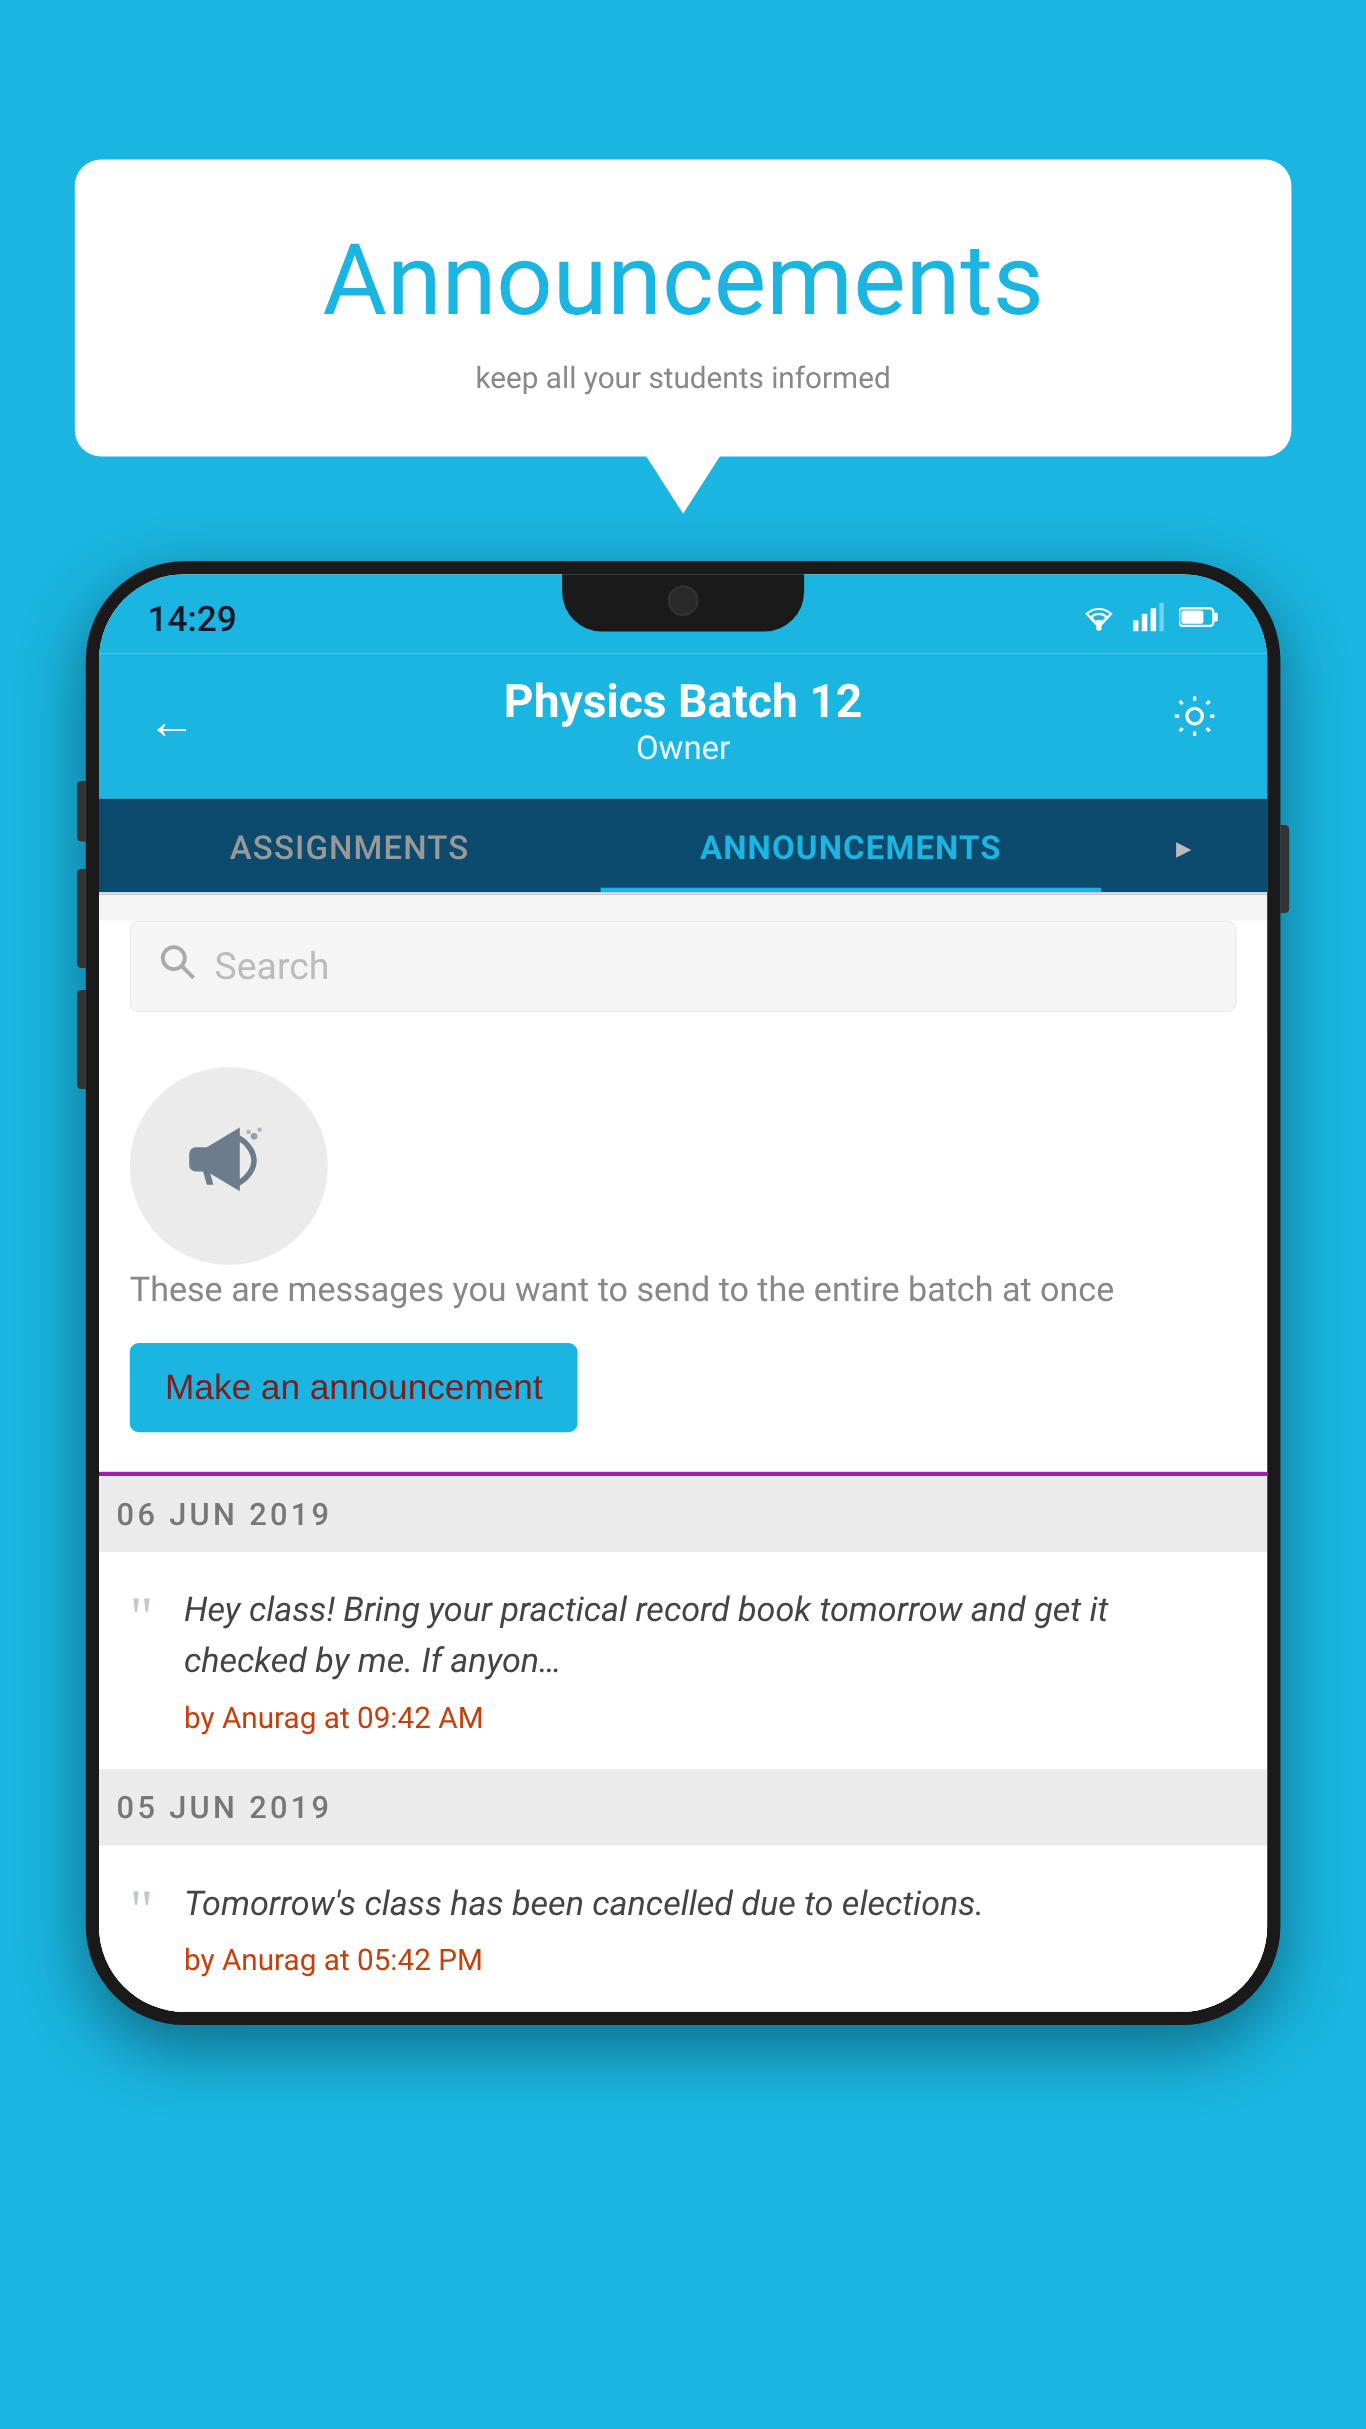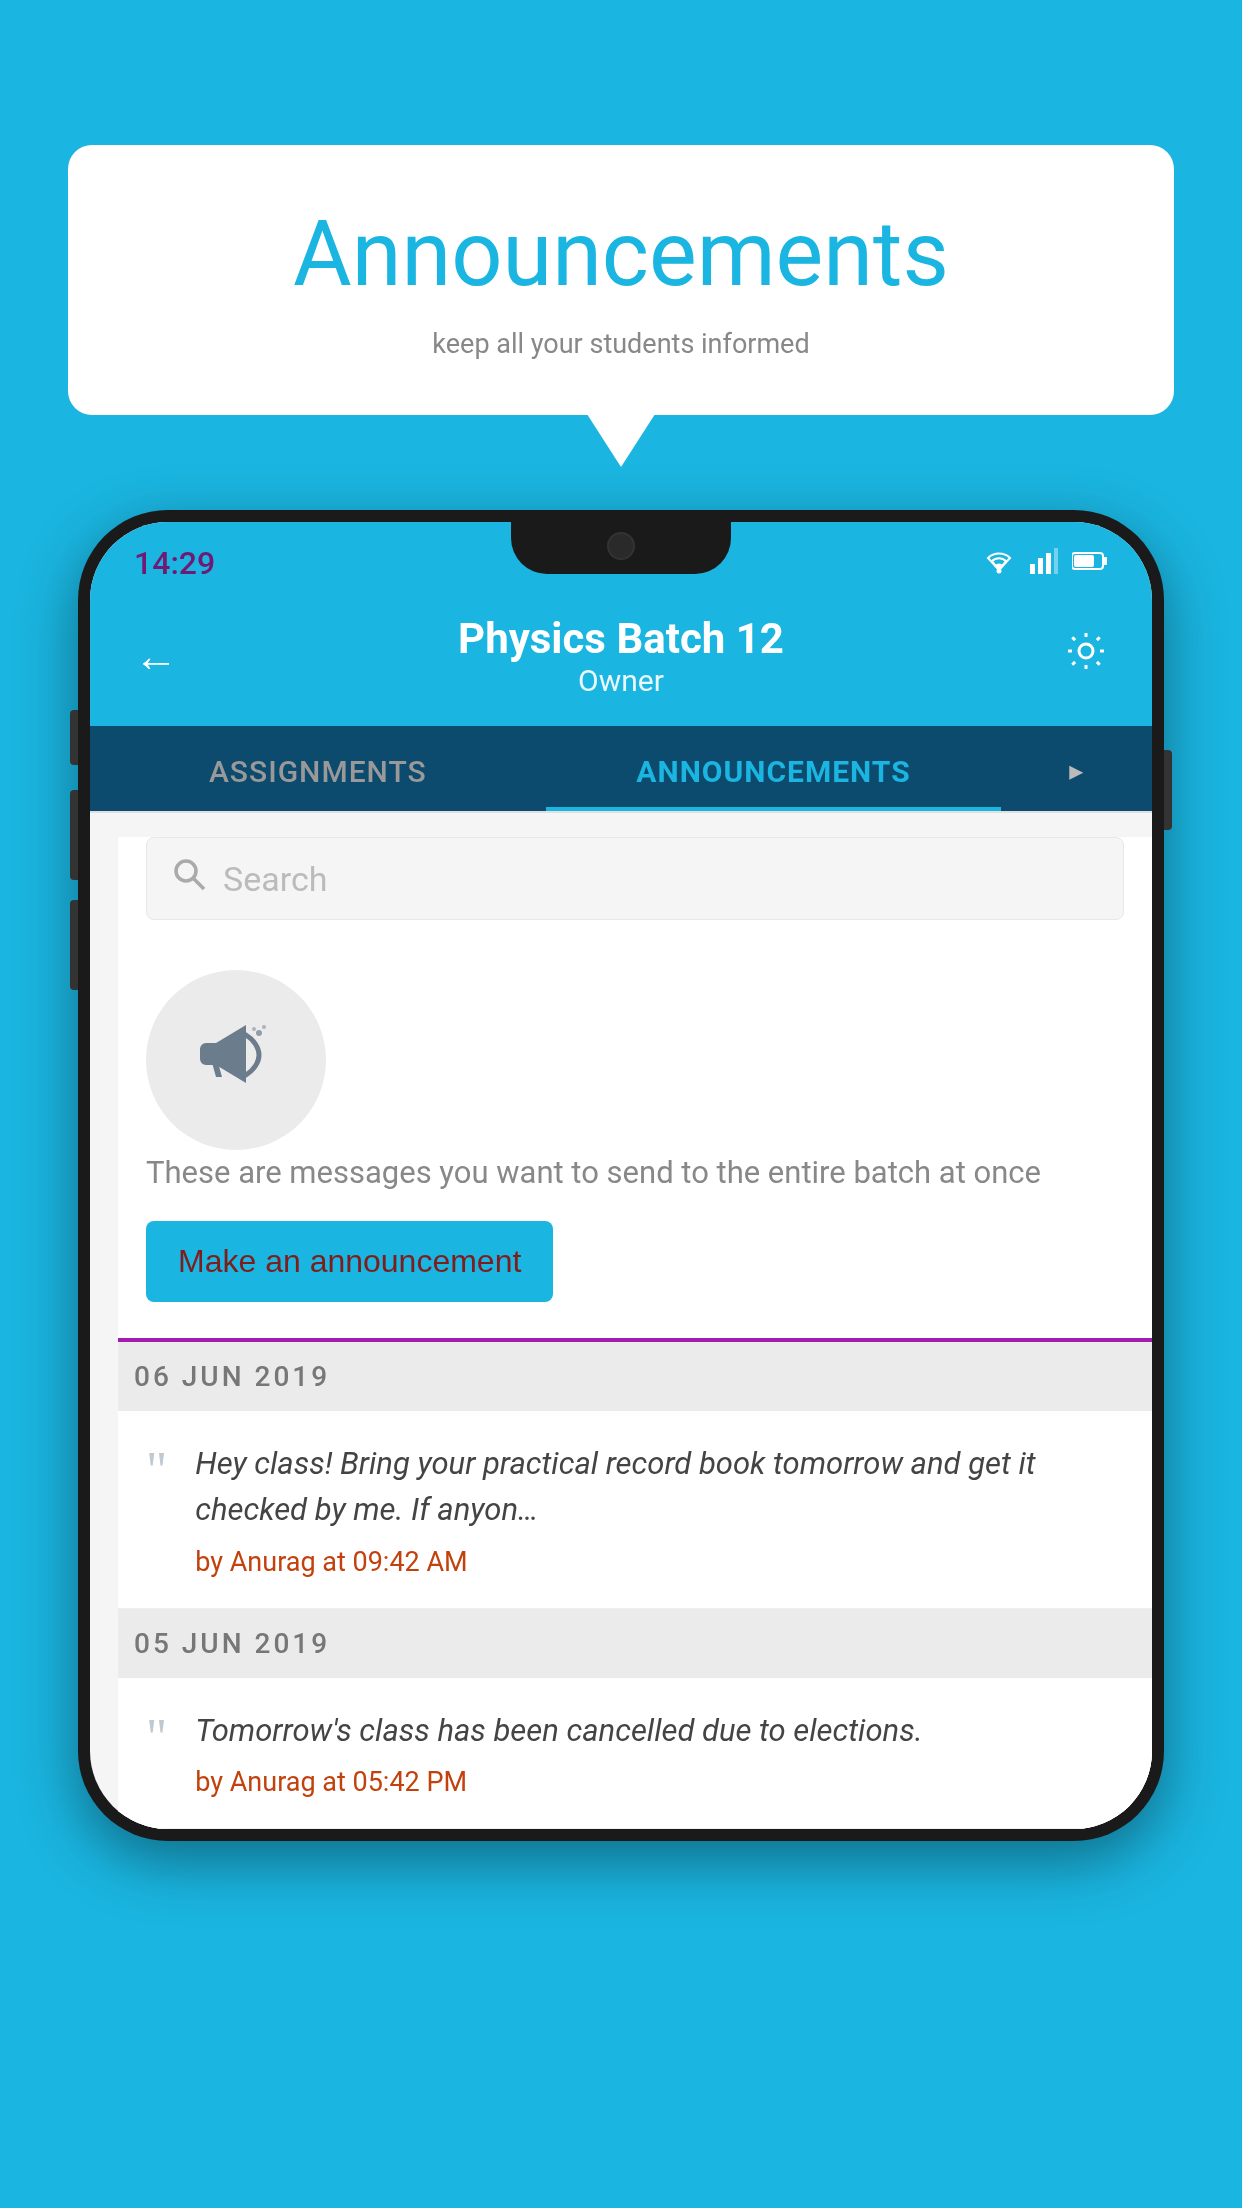--- a/index.html
+++ b/index.html
@@ -106,21 +106,21 @@
       background: #1ab5e0;
       height: 72px;
       display: flex;
       align-items: center;
       justify-content: space-between;
       padding: 0 44px;
       padding-top: 10px;
     }
 
     .status-time {
-      color: #701a75;
+      color: #0f172a;
       font-size: 32px;
       font-weight: 500;
     }
 
     .status-icons {
       display: flex;
       align-items: center;
       gap: 14px;
     }
 
@@ -192,21 +192,20 @@
       bottom: 0;
       left: 0;
       right: 0;
       height: 4px;
       background: #1ab5e0;
     }
 
     
     .content-area {
       background: white;
-      margin-left: 28px;
     }
 
     
     .search-bar {
       margin: 24px 28px 20px;
       background: #f5f5f5;
       border-radius: 8px;
       display: flex;
       align-items: center;
       padding: 18px 24px;

